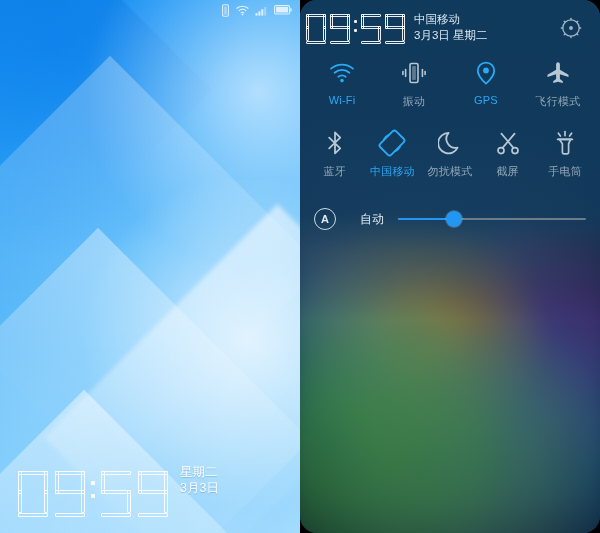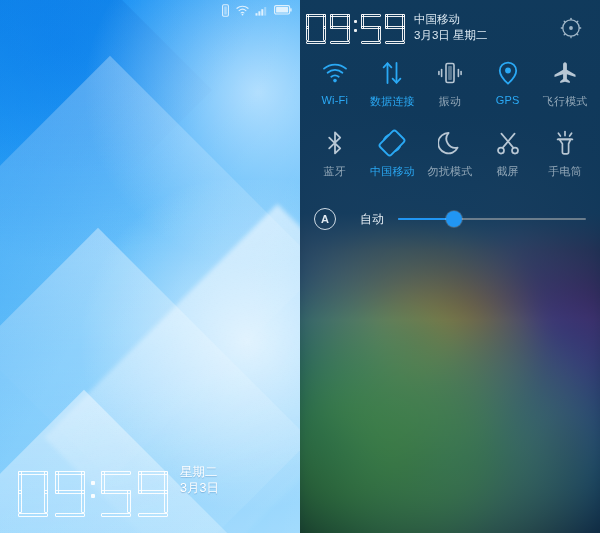--- a/index.html
+++ b/index.html
@@ -69,20 +69,21 @@
   #lock-date {
     margin-left:12px; margin-bottom:21px; color:#ffffff; line-height:1.28;
     font-size:12.5px; text-shadow:0 1px 1px rgba(0,60,130,.25);
   }
   #lock-date div { white-space:nowrap; }
 
   
   #controlcenter {
     position:relative; width:300px; height:533px; overflow:hidden;
     background:#0d2d4a;
+    border-radius:17px;
   }
   
   #blurbg { position:absolute; inset:0;
     background:
       radial-gradient(circle at 46% 83%, rgba(90,170,70,.55) 0 8%, rgba(90,170,70,0) 34%),
       radial-gradient(circle at 16% 82%, rgba(80,190,60,.5) 0 8%, rgba(80,190,60,0) 32%),
       radial-gradient(circle at 38% 83%, rgba(40,150,220,.42) 0 7%, rgba(40,150,220,0) 30%),
       radial-gradient(circle at 61% 84%, rgba(140,140,150,.35) 0 7%, rgba(140,140,150,0) 30%),
       radial-gradient(circle at 85% 82%, rgba(40,155,225,.42) 0 7%, rgba(40,155,225,0) 30%),
       radial-gradient(circle at 17% 64%, rgba(45,150,215,.40) 0 7%, rgba(45,150,215,0) 30%),
@@ -320,31 +321,20 @@
             <div class="ico">
               <svg width="26" height="22" viewBox="0 0 26 22" stroke-width="1.8" stroke-linecap="round" fill="none">
       <path d="M2 6.6 A17 17 0 0 1 24 6.6"></path>
       <path d="M5.6 10.7 A11.4 11.4 0 0 1 20.4 10.7"></path>
       <path d="M9.3 14.8 A6 6 0 0 1 16.7 14.8"></path>
       <circle class="fillp" cx="13" cy="18.6" r="1.8"></circle>
               </svg>
             </div>
             <div class="lbl">Wi-Fi</div>
           </div>
-          <div class="tog on">
-            <div class="ico">
-              <svg width="24" height="26" viewBox="0 0 24 26" stroke-width="1.8" stroke-linecap="round" fill="none">
-      <line x1="7.5" y1="23" x2="7.5" y2="3.5"></line>
-      <polyline points="3.6,7.4 7.5,3.2 11.4,7.4"></polyline>
-      <line x1="16.5" y1="3" x2="16.5" y2="22.5"></line>
-      <polyline points="12.6,18.6 16.5,22.8 20.4,18.6"></polyline>
-              </svg>
-            </div>
-            <div class="lbl">数据连接</div>
-          </div>
           <div class="tog off">
             <div class="ico">
               <svg width="24" height="26" viewBox="0 0 24 26" stroke-width="1.6" fill="none">
       <rect x="8" y="3.5" width="8" height="19" rx="1.6"></rect>
       <rect x="10.1" y="6" width="3.8" height="14" rx="0.8" class="fillp" opacity=".45"></rect>
       <g stroke-linecap="round">
         <line x1="3.6" y1="9.5" x2="3.6" y2="16.5"></line>
         <line x1="20.4" y1="9.5" x2="20.4" y2="16.5"></line>
         <line x1="0.9" y1="11.5" x2="0.9" y2="14.5"></line>
         <line x1="23.1" y1="11.5" x2="23.1" y2="14.5"></line>

